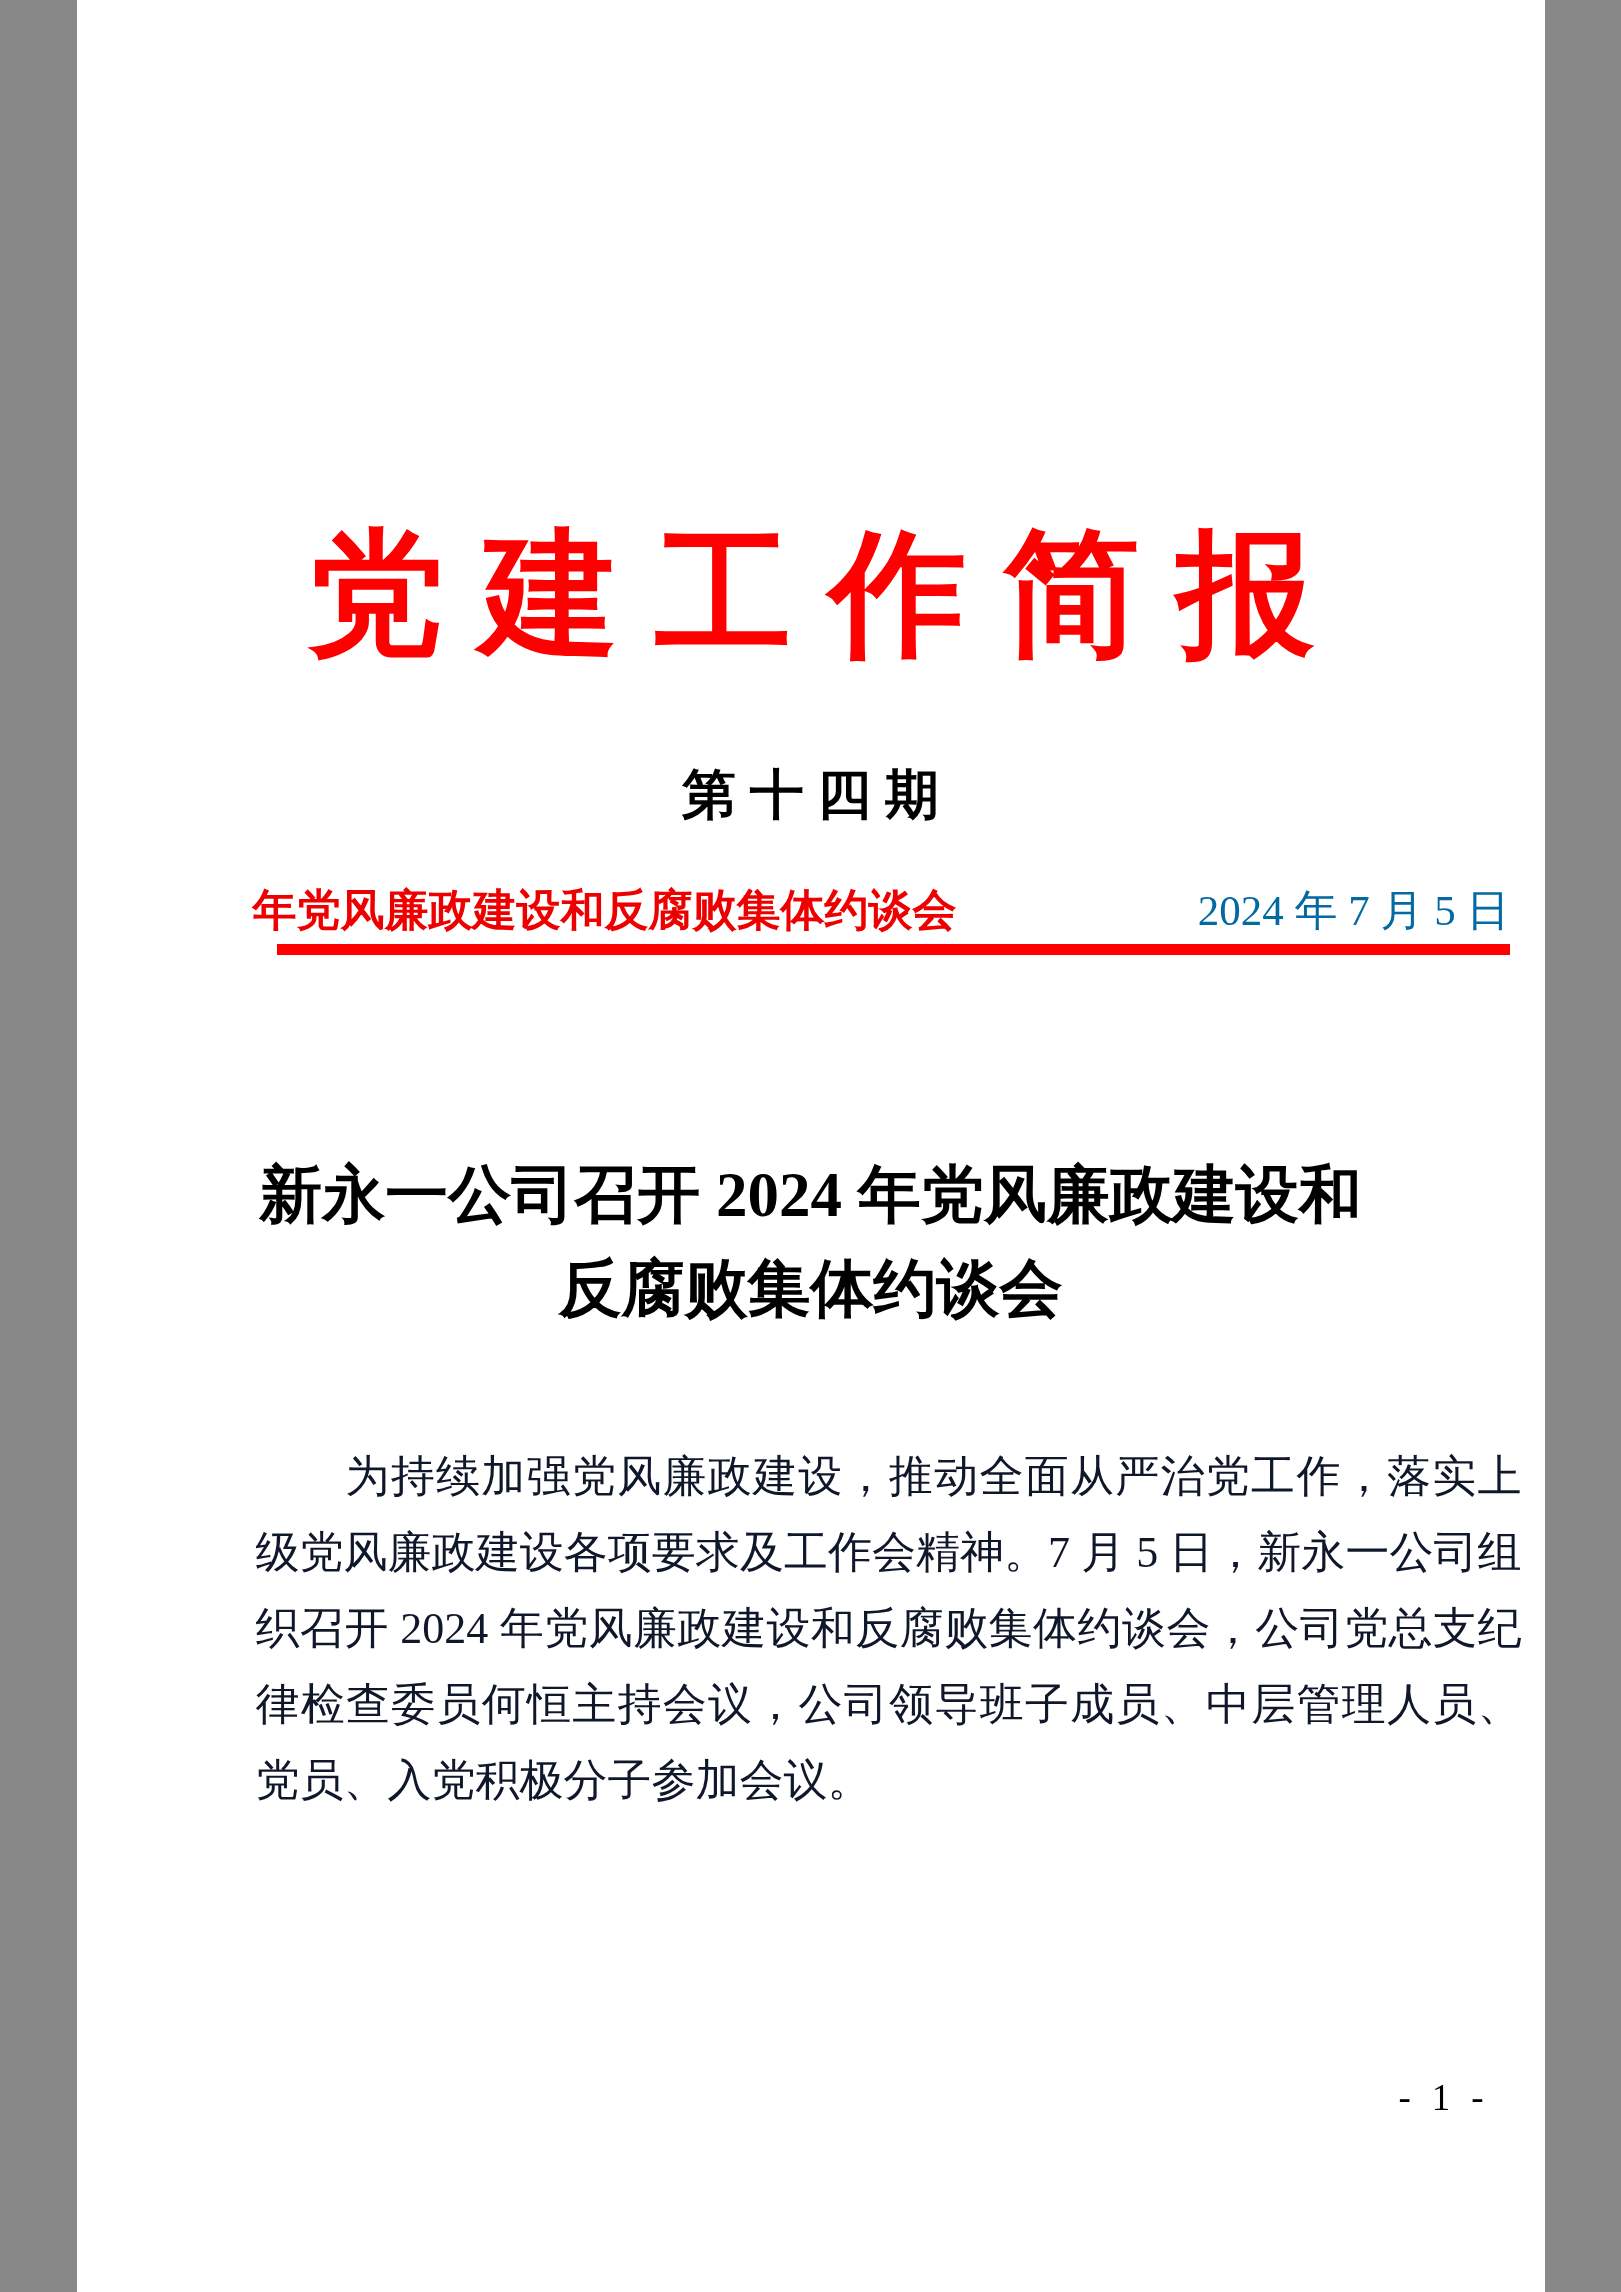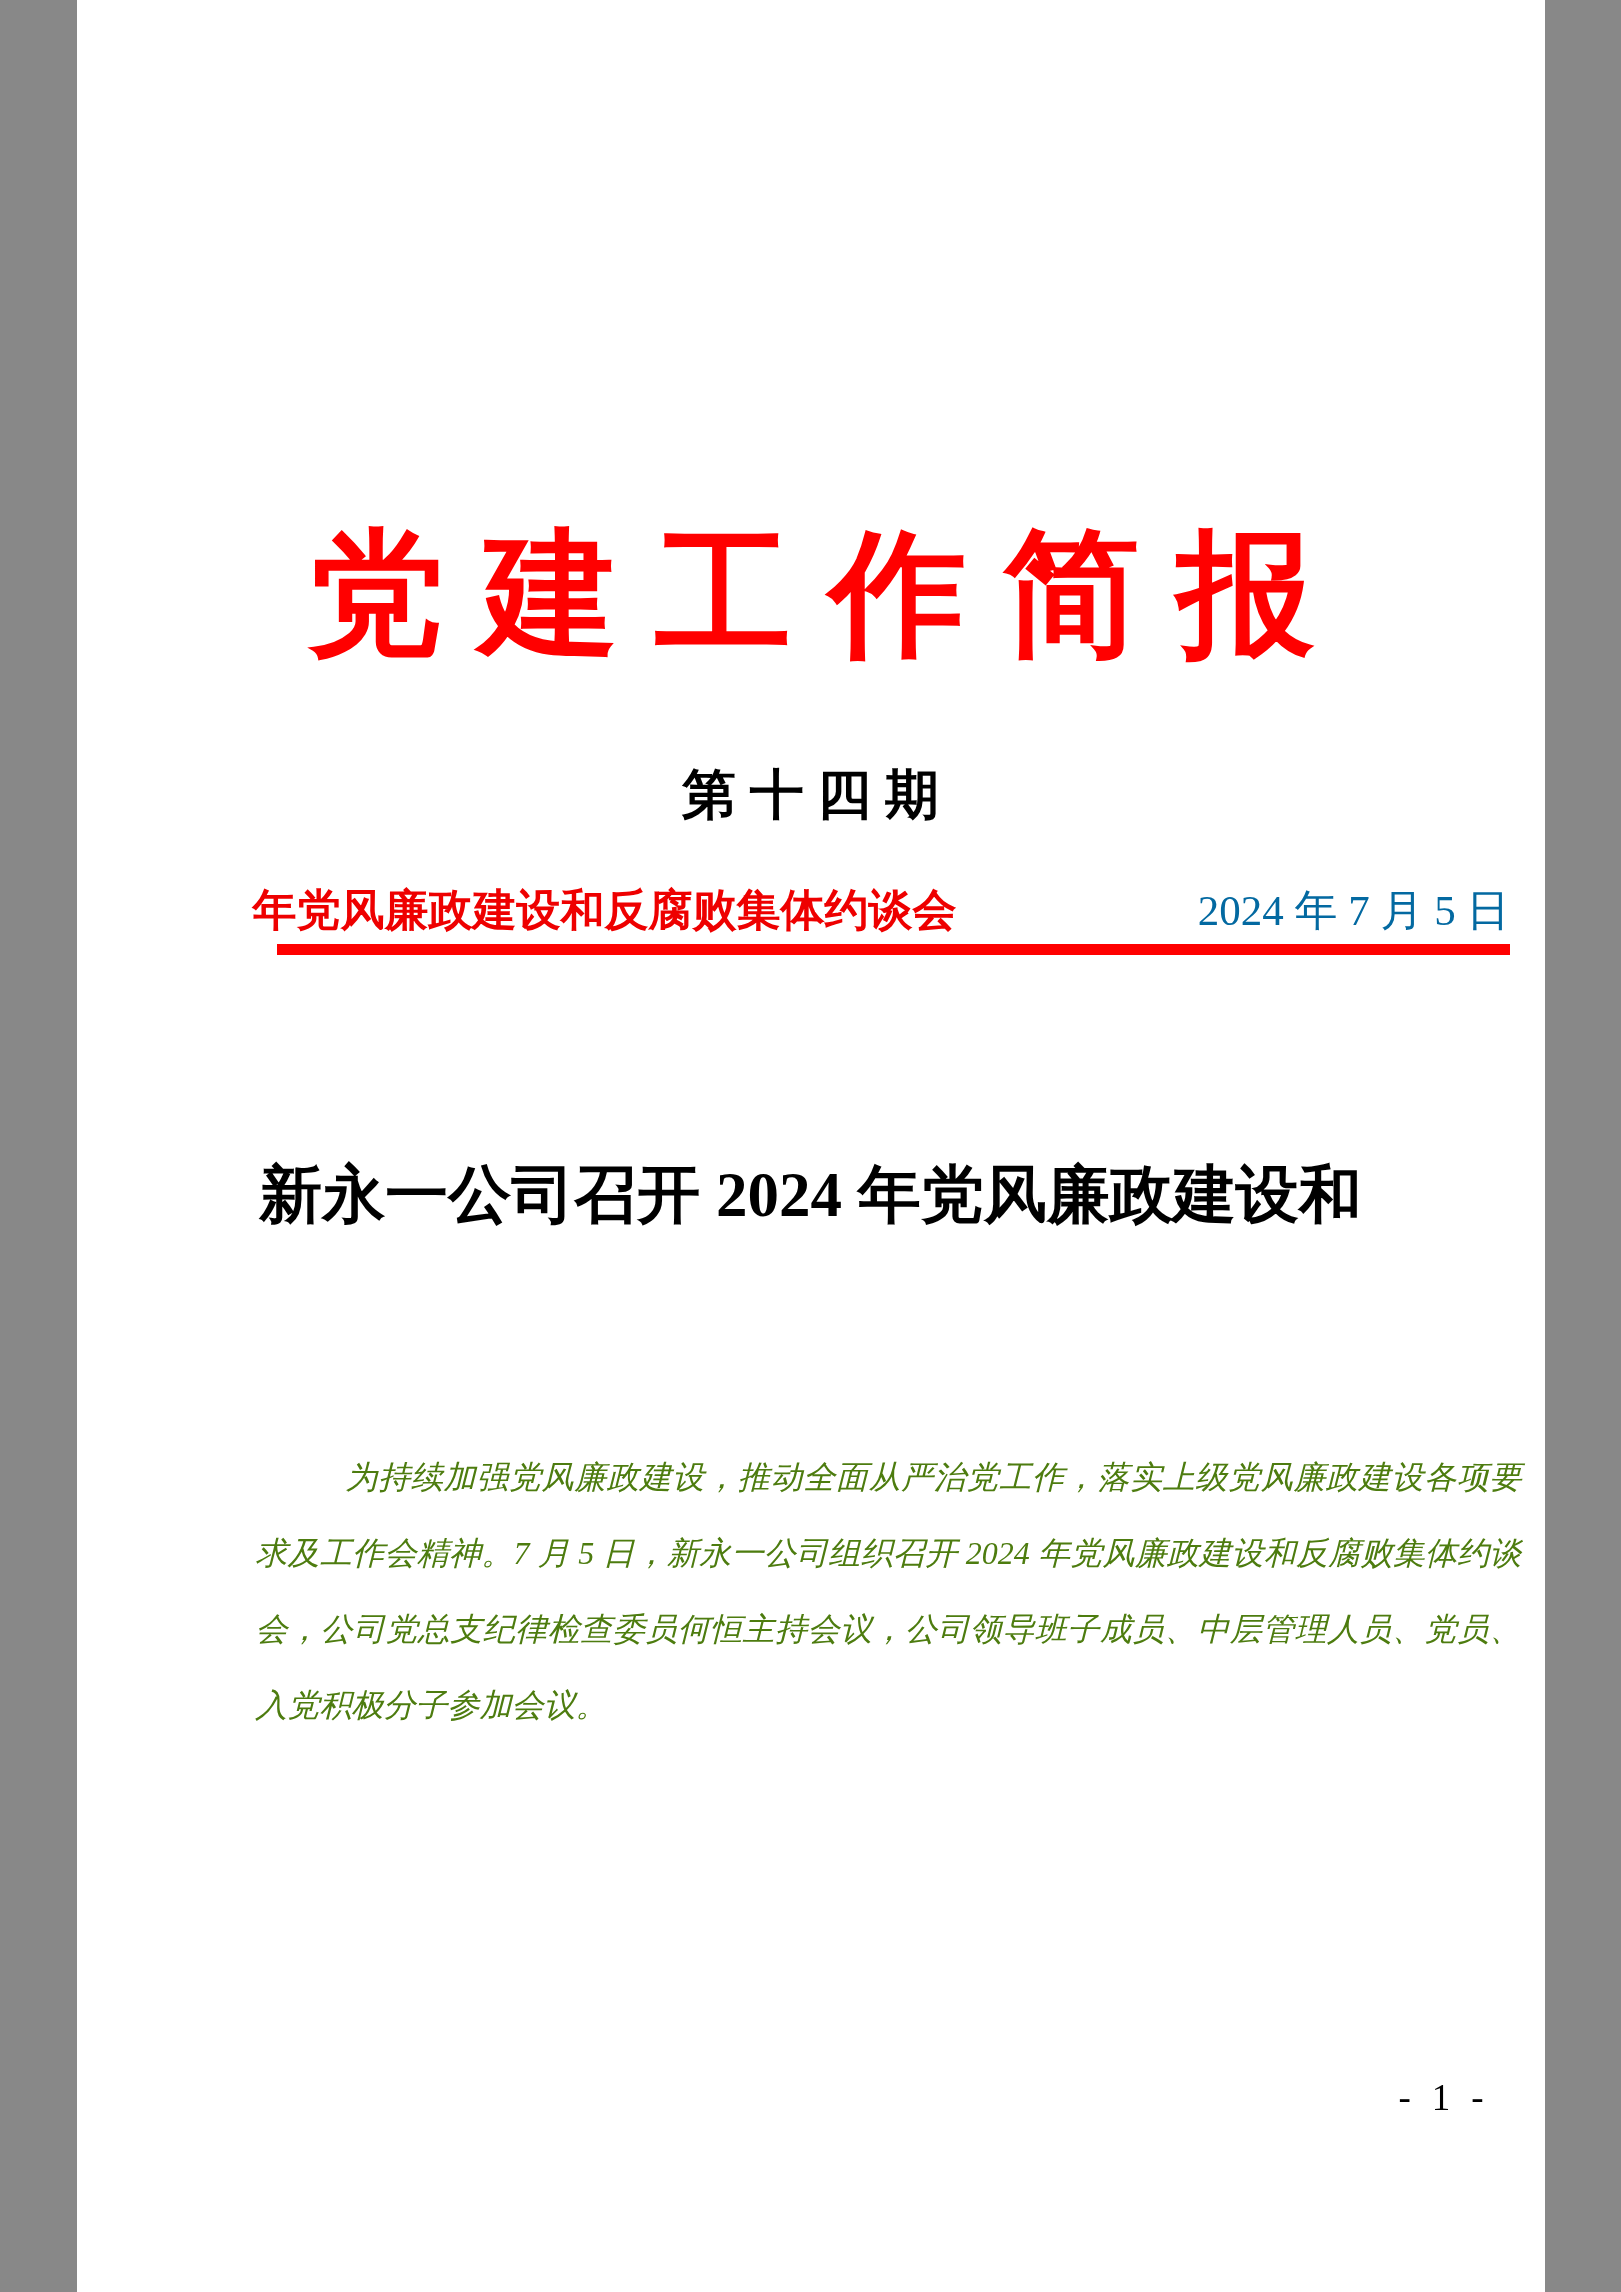--- a/index.html
+++ b/index.html
@@ -95,26 +95,25 @@
     line-height: 94px;
     color: #000000;
   }
 
   
   .article-body {
     position: absolute;
     top: 1439px;
     left: 179px;
     width: 1266px;
-    font-size: 32px;
+    font-size: 44px;
     line-height: 76px;
     text-align: justify;
     text-indent: 90px;
-    color: #4d7c0f;
-    font-style: italic;
+    color: #0f172a;
   }
 
   
   .page-number {
     position: absolute;
     top: 2076px;
     left: 1304px;
     width: 127px;
     text-align: center;
     font-size: 37px;
@@ -134,20 +133,21 @@
 
   <div class="mast-row">
     <span class="mast-org">年党风廉政建设和反腐败集体约谈会</span>
     <span class="mast-date">2024 年 7 月 5 日</span>
   </div>
 
   <div class="red-rule"></div>
 
   <div class="article-title">
     <div>新永一公司召开 2024 年党风廉政建设和</div>
+    <div>反腐败集体约谈会</div>
   </div>
 
   <div class="article-body">为持续加强党风廉政建设，推动全面从严治党工作，落实上级党风廉政建设各项要求及工作会精神。7 月 5 日，新永一公司组织召开 2024 年党风廉政建设和反腐败集体约谈会，公司党总支纪律检查委员何恒主持会议，公司领导班子成员、中层管理人员、党员、入党积极分子参加会议。</div>
 
   <div class="page-number">- 1 -</div>
 
 </div>
 
 
 </body></html>

